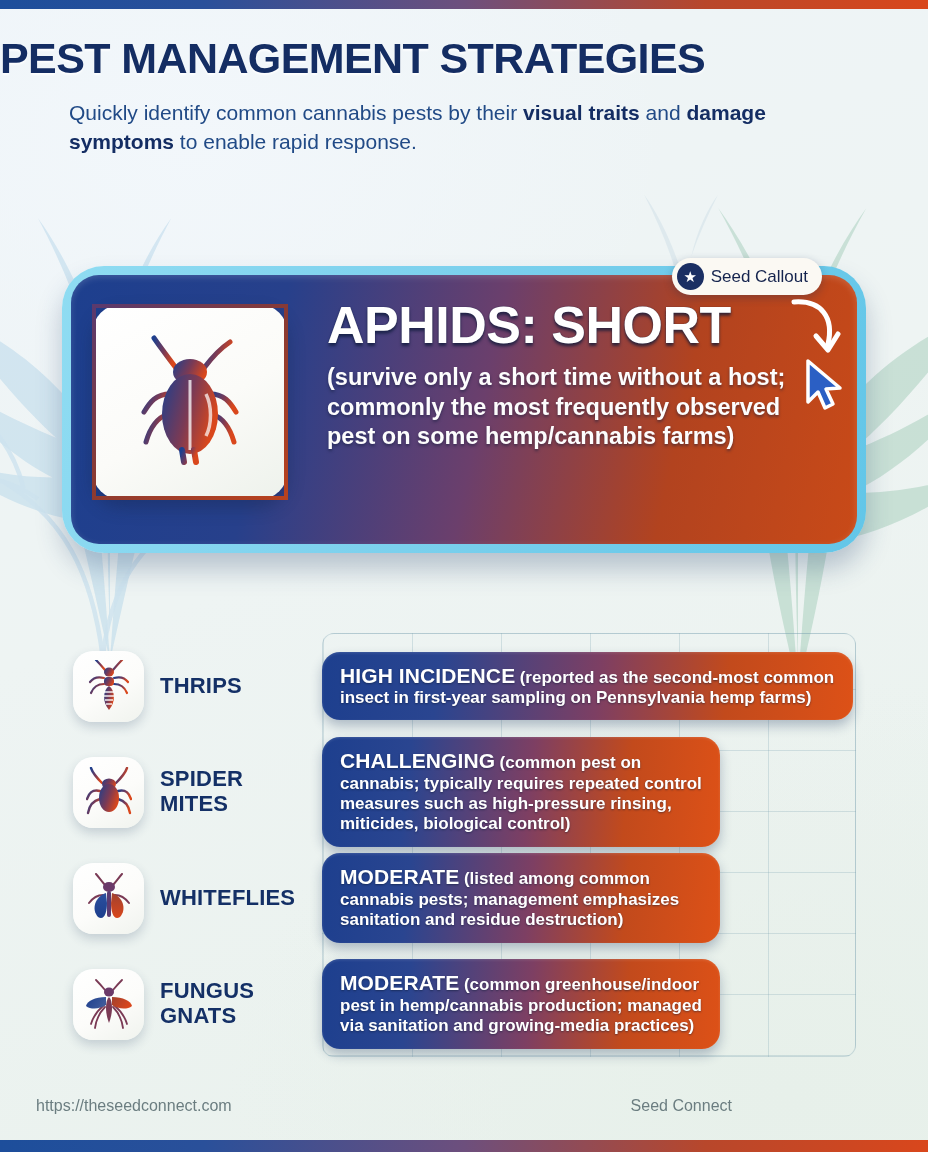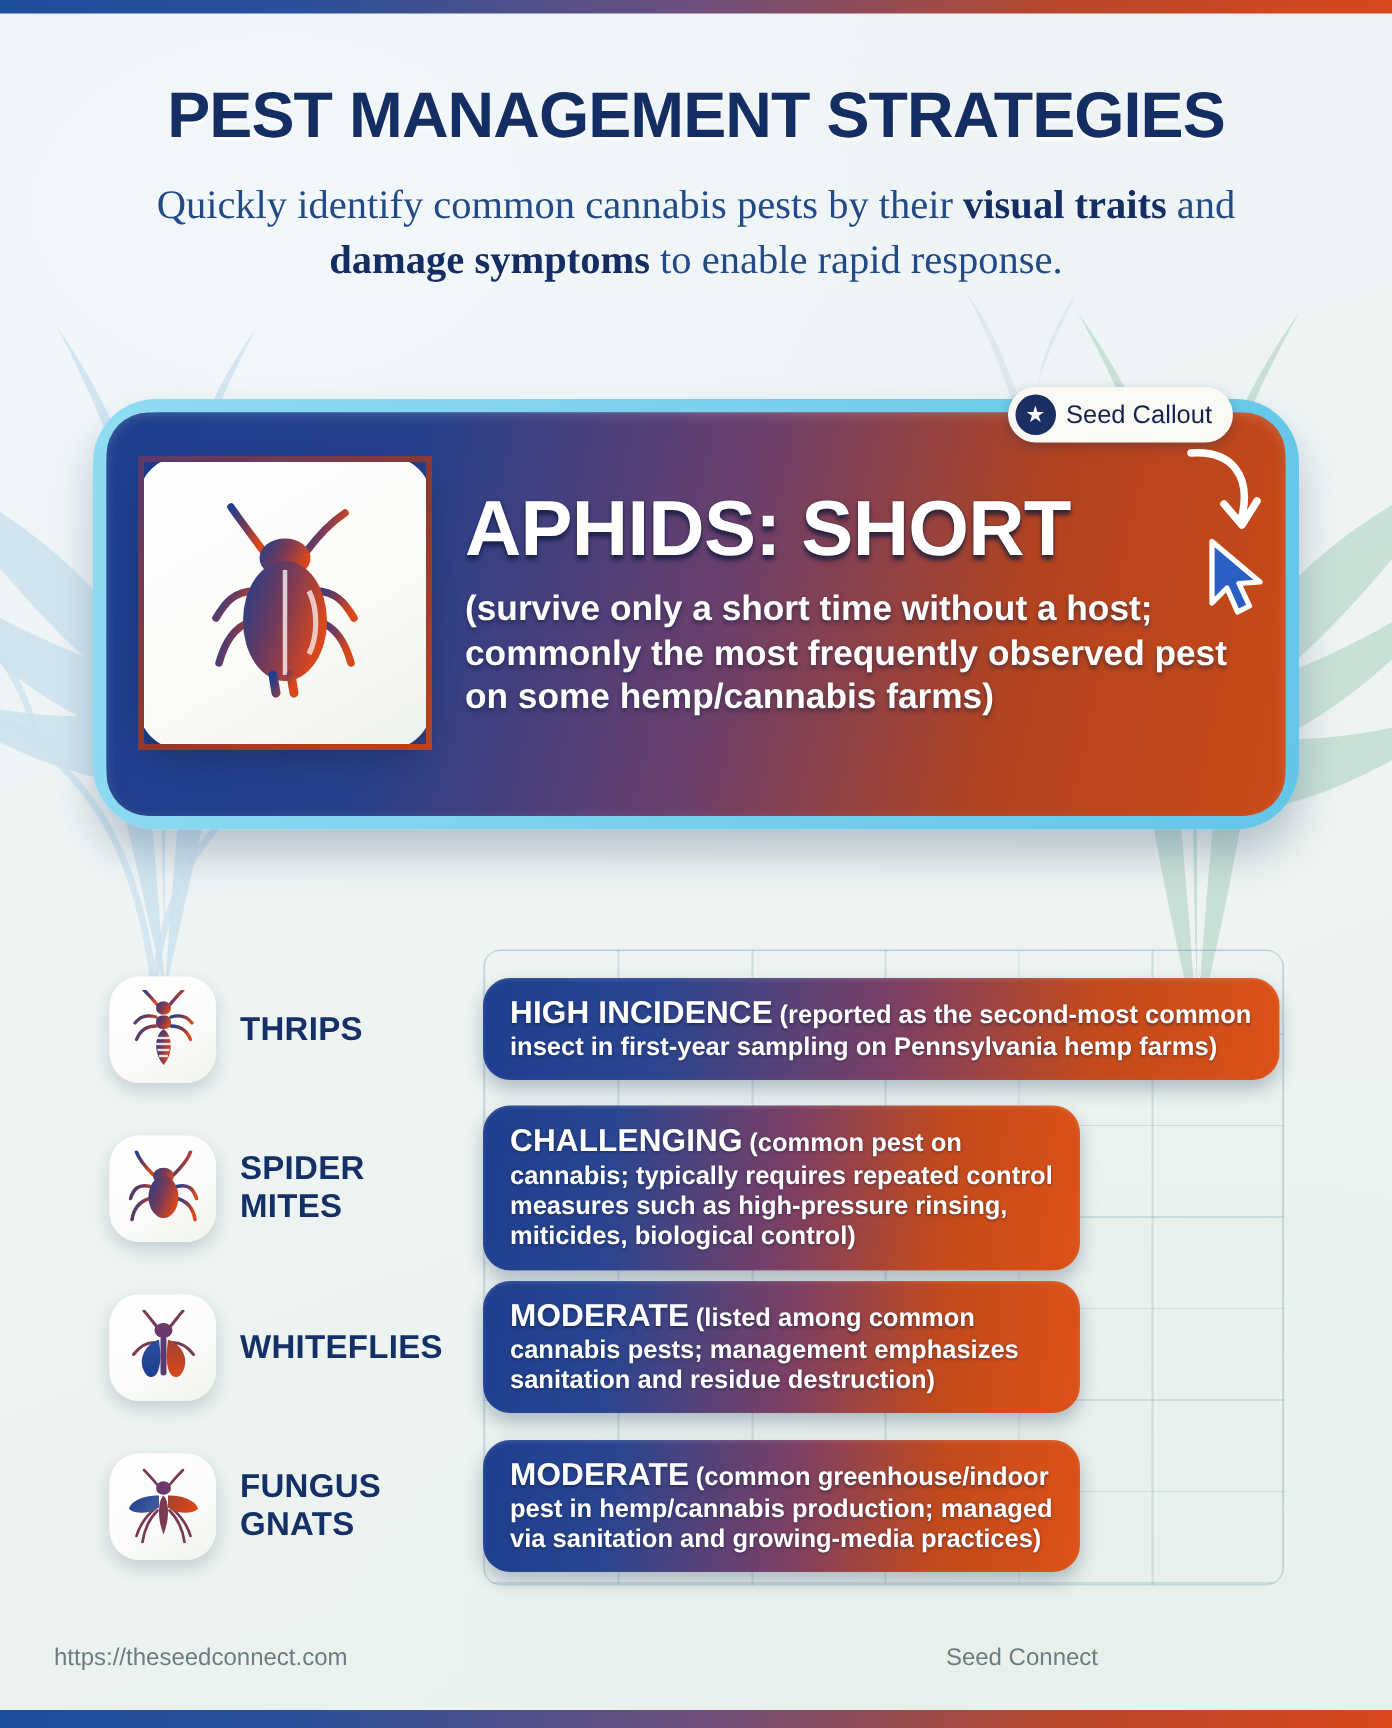--- a/index.html
+++ b/index.html
@@ -27,30 +27,30 @@
   .accent-top { top: 0; }
   .accent-bottom { bottom: 0; height: 12px; }
 
   
   .leaf { position: absolute; z-index: 0; pointer-events: none; }
   .leaf-left  { left: -70px; top: 210px; width: 360px; height: 470px; opacity: .55; }
   .leaf-right { right: -60px; top: 195px; width: 380px; height: 520px; opacity: .62; }
   .leaf-top-right { right: 150px; top: 195px; width: 180px; height: 230px; opacity: .40; }
 
   
-  .header { position: relative; z-index: 5; padding-top: 55px; text-align: center; }
+  .header { position: relative; z-index: 5; padding-top: 36px; }
   .title {
     color: #142d63;
     font-size: 43px; font-weight: 800; line-height: 1.04;
     letter-spacing: -0.6px;
     text-shadow: 0 2px 2px rgba(255,255,255,.85);
   }
   .subtitle {
     margin: 18px auto 0; max-width: 790px;
-    color: #214a86; font-size: 27px; line-height: 1.38; font-weight: 400; font-family: Liberation Serif, serif;
+    color: #214a86; font-size: 21px; line-height: 1.38; font-weight: 400;
   }
   .subtitle b { color: #142d63; font-weight: 800; }
 
   
   .hero-wrap {
     position: absolute; z-index: 6;
     left: 62px; top: 266px; width: 804px; height: 287px;
   }
   .hero-glow {
     position: absolute; inset: 0; border-radius: 42px;
@@ -70,21 +70,21 @@
   }
   .hero-icon-tile {
     flex: 0 0 auto; width: 196px; height: 196px; margin-top: 9px;
     border-radius: 30px;
     background: linear-gradient(150deg, #ffffff 0%, #fbfbf8 55%, #eef2ec 100%);
     border: 4px solid;
     border-image: linear-gradient(140deg, #5b3a6e, #8b3a31, #b9421e) 1;
     box-shadow: 0 8px 16px rgba(20,35,70,.34);
     display: flex; align-items: center; justify-content: center;
   }
-  .hero-text { flex: 1; padding-left: 22px; padding-top: 4px; min-width: 0; margin-top: 28px; }
+  .hero-text { flex: 1; padding-left: 39px; padding-top: 4px; min-width: 0; }
   .hero-headline {
     color: #ffffff; font-size: 52px; font-weight: 800;
     letter-spacing: -0.5px; line-height: 1.0;
     text-shadow: 0 3px 3px rgba(14,26,58,.72), 0 0 1px rgba(14,26,58,.9);
   }
   .hero-detail {
     margin-top: 12px; color: #fdfdfd;
     font-size: 23.5px; font-weight: 600; line-height: 1.26;
     text-shadow: 0 2px 3px rgba(20,30,60,.55);
   }

